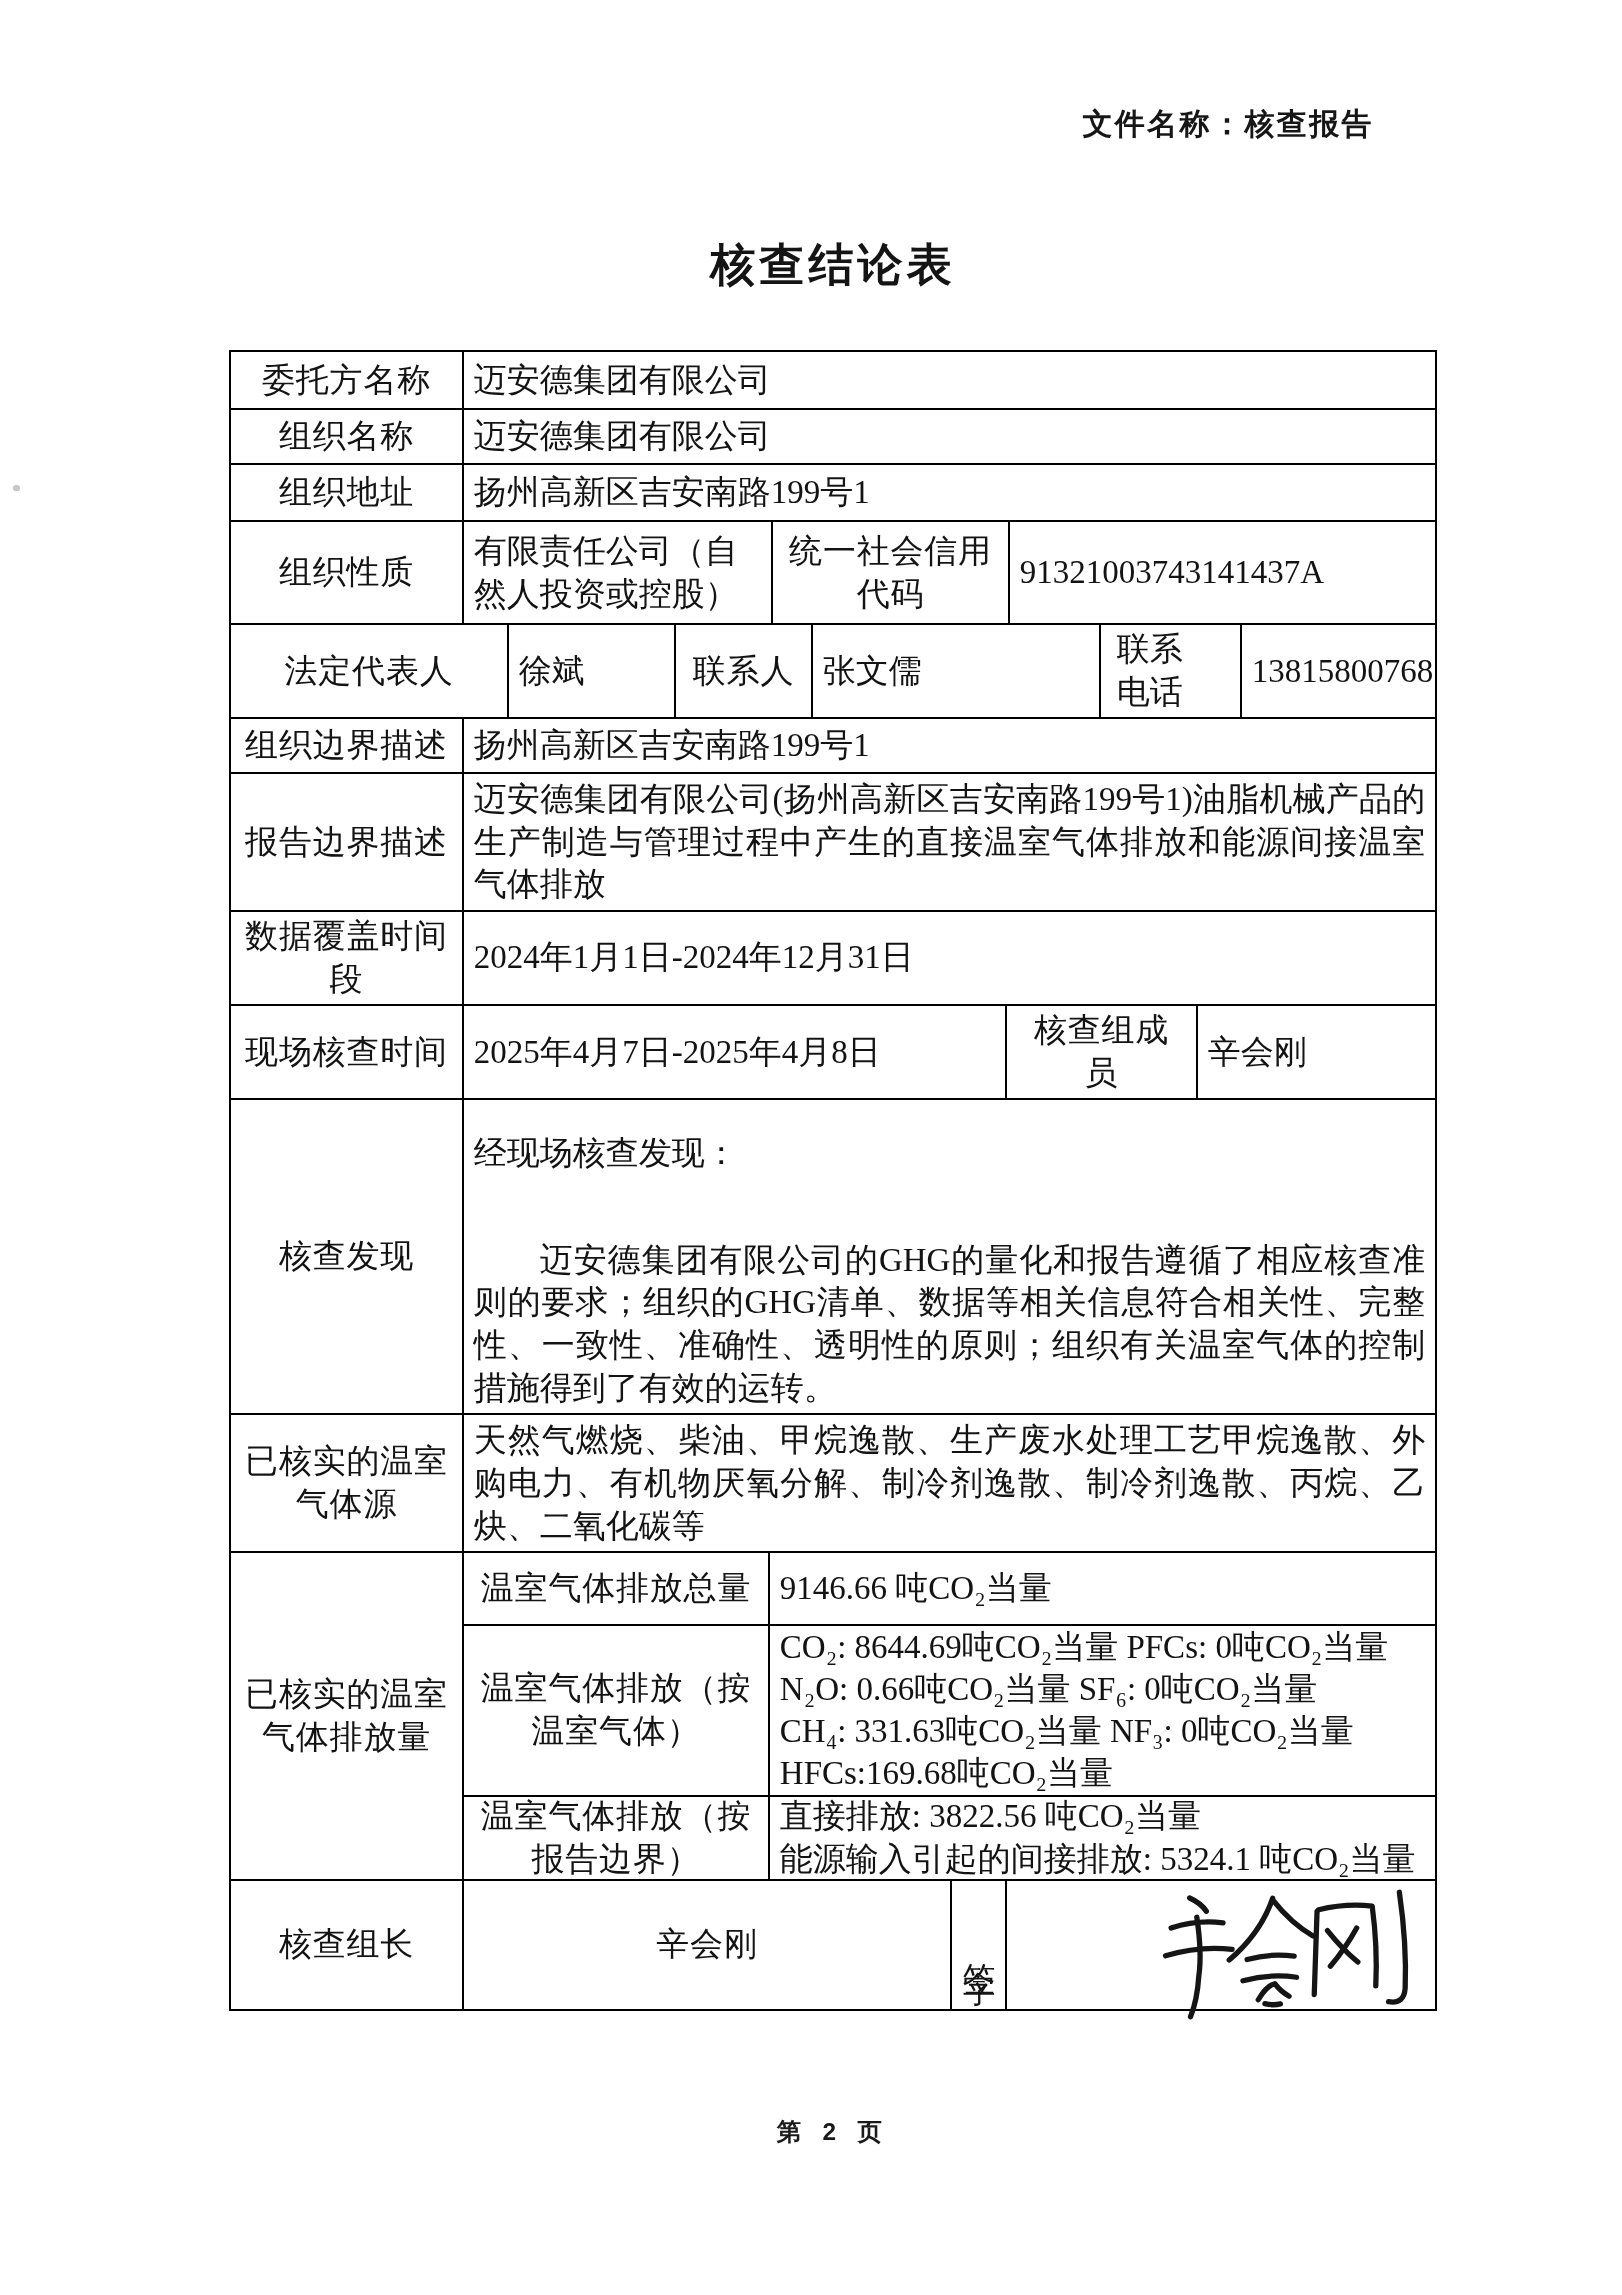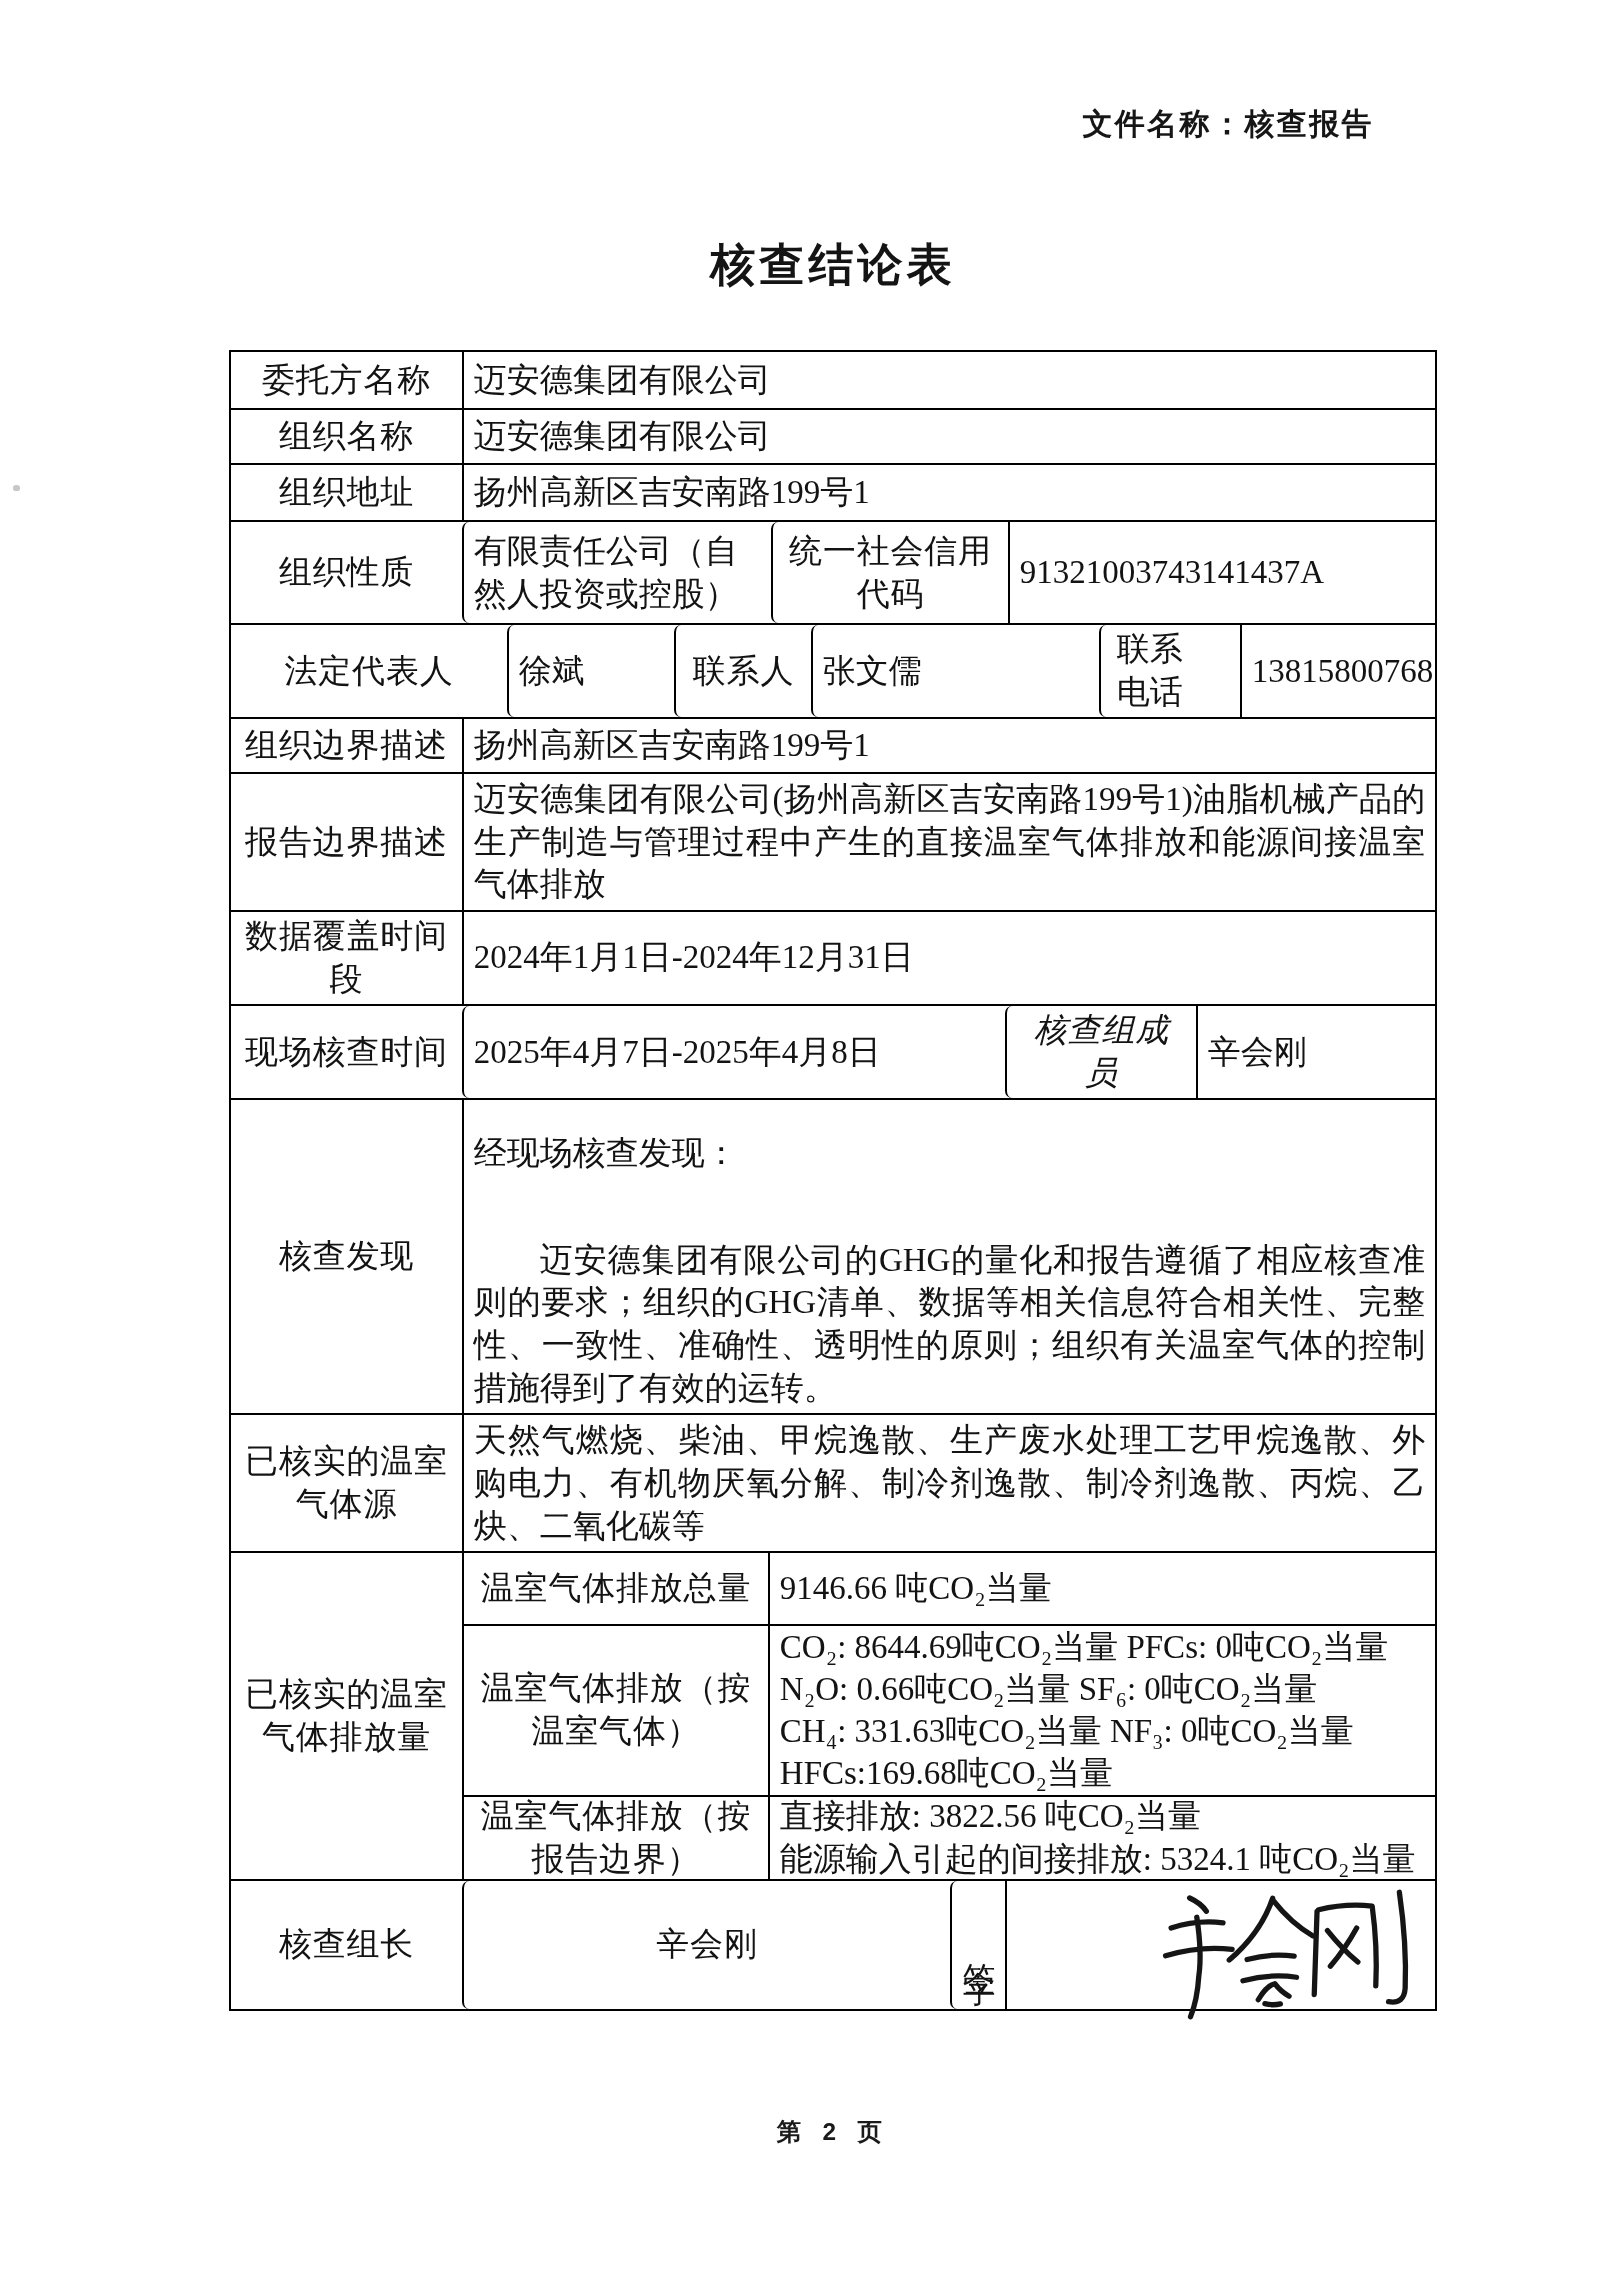--- a/index.html
+++ b/index.html
@@ -35,39 +35,39 @@
   }
   .tr { display:flex; box-sizing:border-box; }
   .tr + .tr { border-top:2.4px solid #000; }
   .td {
     box-sizing:border-box; display:flex; align-items:center;
     padding:3.3px 9.8px; min-width:0;
   }
   .tr > :not(:first-child), .subrow > :not(:first-child) { border-left:2.4px solid #000; }
   .label { justify-content:center; text-align:center; letter-spacing:0.8px; }
   .grow { flex:1; }
-  .fix { flex-shrink:0;border-radius:7px; }
+  .fix { flex-shrink:0; }
   .justify { text-align:justify; }
   .top-align { align-items:flex-start; }
 
   .subrows { display:flex; flex-direction:column; flex:1; box-sizing:border-box; }
   .subrow { display:flex; flex:1; box-sizing:border-box; }
   .subrow + .subrow { border-top:2.4px solid #000; }
 
   .lines { flex-direction:column; align-items:flex-start; justify-content:center; }
   .lines > div { line-height:1.28; }
 
   .findings-wrap { width:100%; padding-top:28px; }
   .findings-body { text-indent:2em; margin-top:64px; }
 
   .vertical-label {
     writing-mode:vertical-rl; text-orientation:upright;
     letter-spacing:8.1px; margin:0 auto;
   }
-  .narrow-180 { display:inline-block; width:147px; text-align:center;font-style:italic; }
+  .narrow-180 { display:inline-block; width:147px; text-align:center; }
   .narrow-88  { display:inline-block; width:72px;  text-align:right; }
 
   .sig-cell { align-items:center; overflow:visible; }
   .sig-svg { display:block; margin-left:52px; overflow:visible; transform:rotate(-2deg); }
 
   .footer {
     position:absolute; top:2116px; left:229px; width:1208px;
     text-align:center;
     font-family:"Liberation Sans","DejaVu Sans",sans-serif;
     font-weight:bold; font-size:24.4px; letter-spacing:7.3px; color:#1a1a1a;

